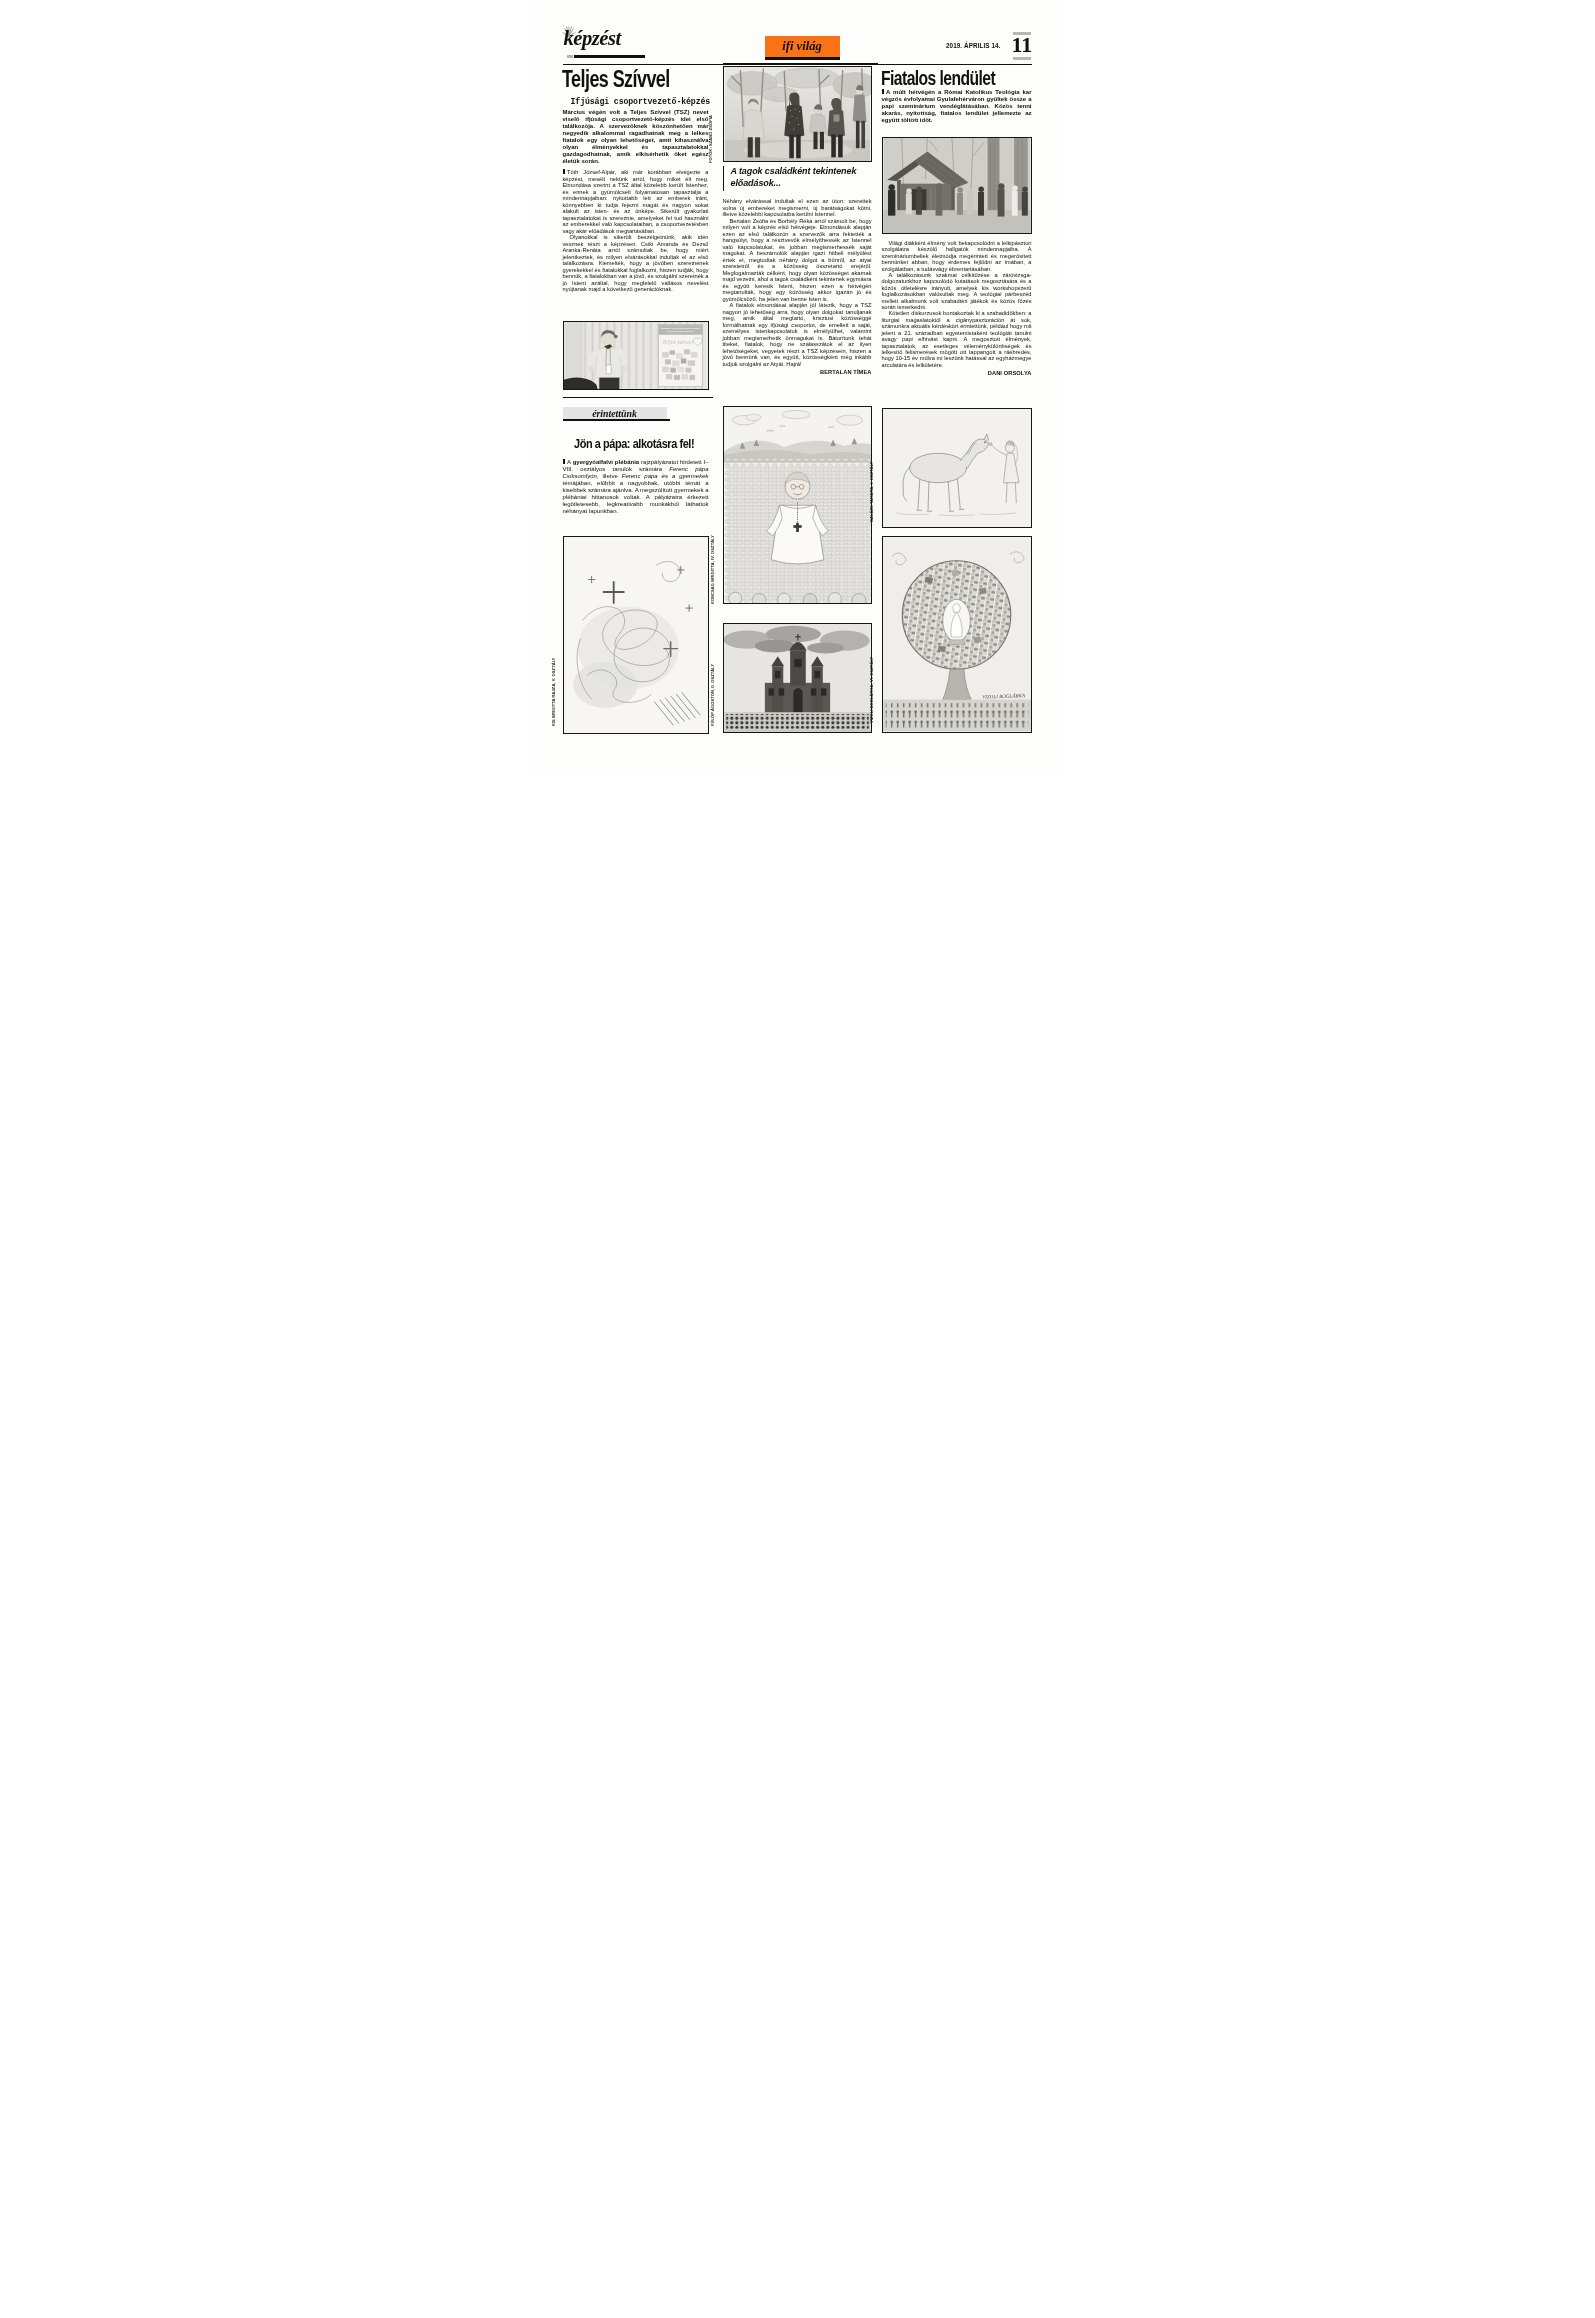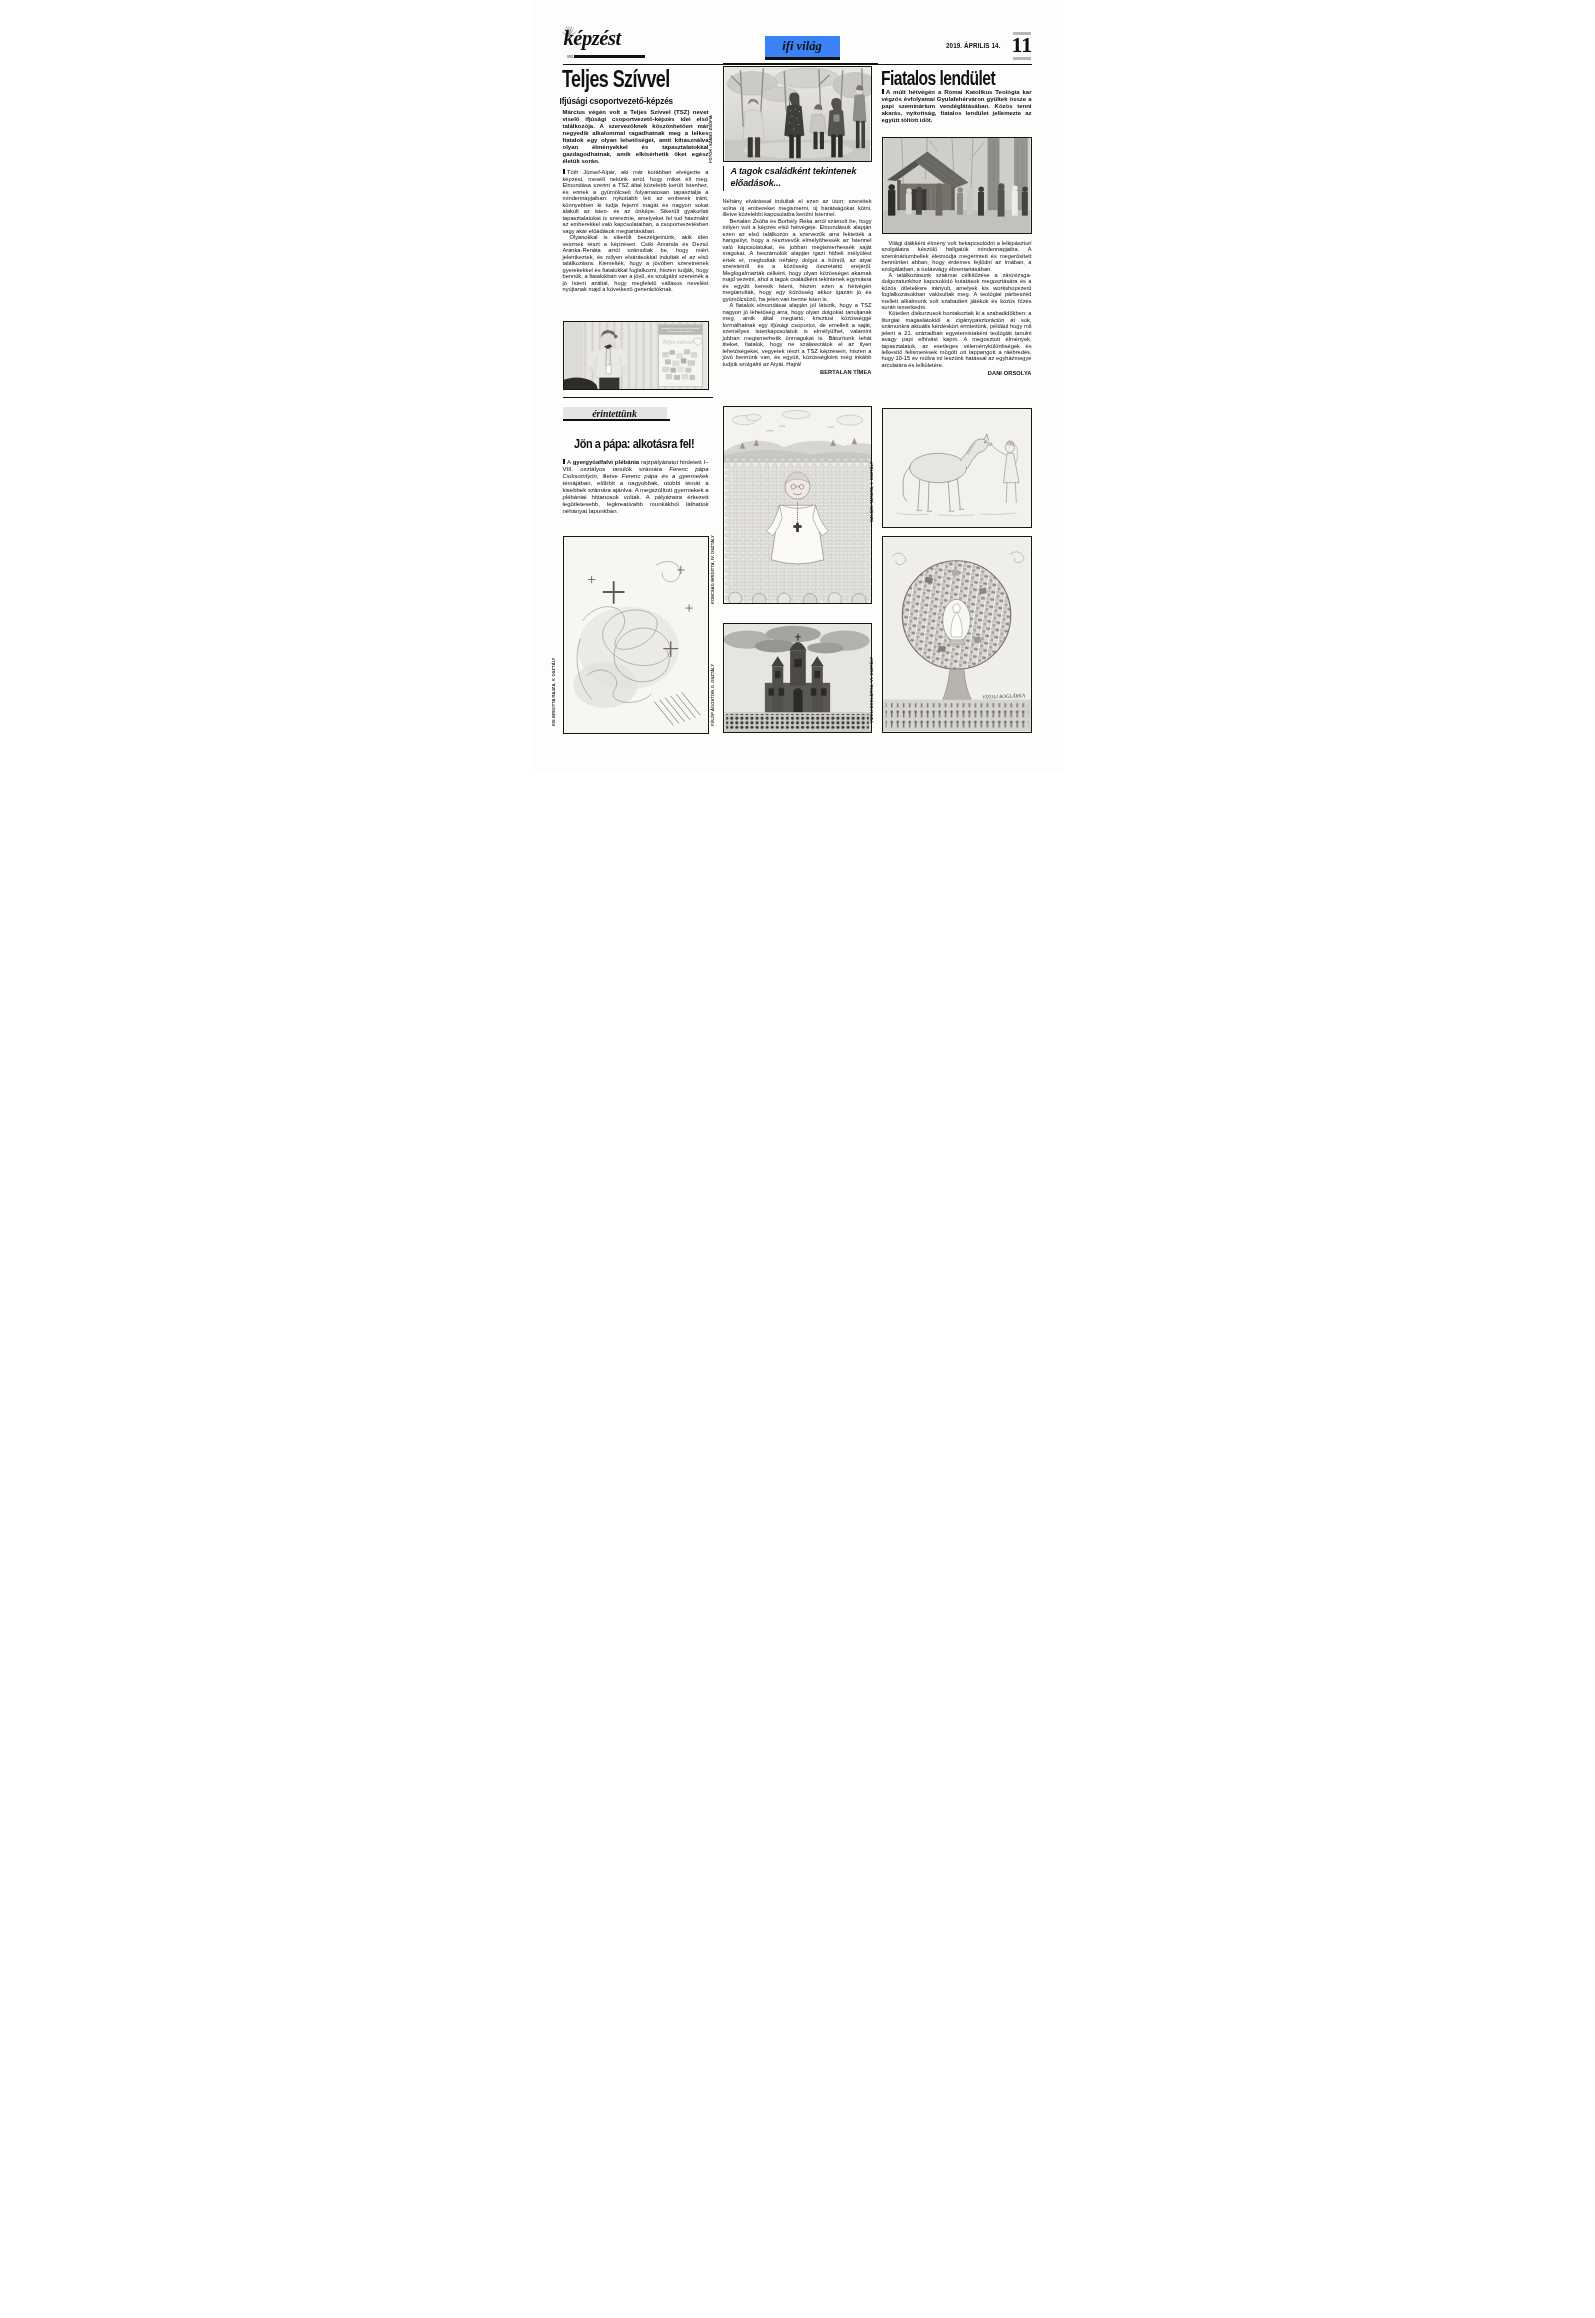--- a/index.html
+++ b/index.html
@@ -38,38 +38,38 @@
           <line x1="28" y1="14" x2="15" y2="22"></line>
           <line x1="10" y1="2" x2="15" y2="22"></line>
           <line x1="20" y1="2" x2="15" y2="22"></line>
     </g>
       </svg>
   </div>
   <div class="abs serifit" style="left:32px;top:27px;font-size:20.6px;letter-spacing:-0.5px;">képzést</div>
   <div class="abs" style="left:35px;top:55px;width:6px;height:2.8px;background:#b4b4b4;"></div>
   <div class="abs rule" style="left:42px;top:55px;width:71px;height:2.8px;"></div>
 
-  <div class="abs serifit" style="left:233px;top:36px;width:75px;height:21px;background:#3b82f6;display:flex;align-items:center;justify-content:center;font-size:12.6px;">
+  <div class="abs serifit" style="left:233px;top:36px;width:75px;height:21px;background:#f97316;display:flex;align-items:center;justify-content:center;font-size:12.6px;">
     <span>ifi világ</span>
   </div>
   <div class="abs rule" style="left:233px;top:57px;width:75px;height:2.8px;"></div>
 
   <div class="abs" style="left:379px;top:42px;width:90px;text-align:right;font-size:6.3px;font-weight:bold;letter-spacing:0.1px;">2019. ÁPRILIS 14.</div>
 
   <div class="abs" style="left:481px;top:32px;width:18px;height:2.8px;background:#b8b8b8;"></div>
   <div class="abs" style="left:480px;top:34px;width:19.6px;text-align:center;font-family:'Liberation Serif','DejaVu Serif',serif;font-weight:bold;font-size:22px;line-height:1;">11</div>
   <div class="abs" style="left:481px;top:57px;width:18px;height:2.8px;background:#b8b8b8;"></div>
 
   <div class="abs rule" style="left:31px;top:64px;width:469px;height:0.9px;"></div>
   <div class="abs rule" style="left:191px;top:63px;width:155px;height:2.3px;"></div>
 
   <div class="abs" style="left:30px;top:68px;font-size:23px;line-height:1;">
     <span class="cond" style="transform:scaleX(0.78);letter-spacing:-0.7px;">Teljes Szívvel</span>
   </div>
-  <div class="abs" style="left:28px;top:97px;font-size:8.2px;font-weight:bold;letter-spacing:-0.1px;">Ifjúsági csoportvezető-képzés</div>
+  <div class="abs" style="left:39px;top:97px;font-size:8.2px;font-weight:bold;letter-spacing:-0.1px;font-family:Liberation Mono, monospace;">Ifjúsági csoportvezető-képzés</div>
   <div class="abs jtext leadtxt" style="left:31px;top:109px;width:146px;">Március végén volt a Teljes Szívvel (TSZ) nevet viselő ifjúsági csoportvezető-képzés idei első találkozója. A szervezőknek köszönhetően már negyedik alkalommal ragadhatnak meg a lelkes fiatalok egy olyan lehetőséget, amit kihasználva olyan élményekkel és tapasztalatokkal gazdagodhatnak, amik elkísérhetik őket egész életük során.</div>
 
   <div class="abs jtext bodytxt" style="left:31px;top:169px;width:146px;">
     <p class="bp"><span class="pm"></span><span>Tóth József-Alpár, aki már korábban elvégezte a képzést, mesélt nekünk arról, hogy miket élt meg. Elmondása szerint a TSZ által közelebb került Istenhez, és ennek a gyümölcseit folyamatosan tapasztalja a mindennapjaiban: nyitottabb lett az emberek iránt, könnyebben ki tudja fejezni magát és nagyon sokat alakult az isten- és az önképe. Sikerült gyakorlati tapasztalatokat is szereznie, amelyeket fel tud használni az emberekkel való kapcsolataiban, a csoportvezetésben vagy akár előadások megtartásában.</span></p>
     <p class="bp">Olyanokkal is sikerült beszélgetnünk, akik idén vesznek részt a képzésen. Csiki Amanda és Dezső Aranka-Renáta arról számoltak be, hogy miért jelentkeztek, és milyen elvárásokkal indultak el az első találkozásra. Kiemelték, hogy a jövőben szeretnének gyerekekkel és fiatalokkal foglalkozni, hiszen tudják, hogy bennük, a fiatalokban van a jövő, és szolgálni szeretnék a jó Istent azáltal, hogy megfelelő vallásos nevelést nyújtanak majd a következő generációknak.</p>
   </div>
 
   <div class="abs frame" style="left:31px;top:321px;width:146px;height:69px;">
     <svg viewBox="0 0 313 147">
       <defs>

